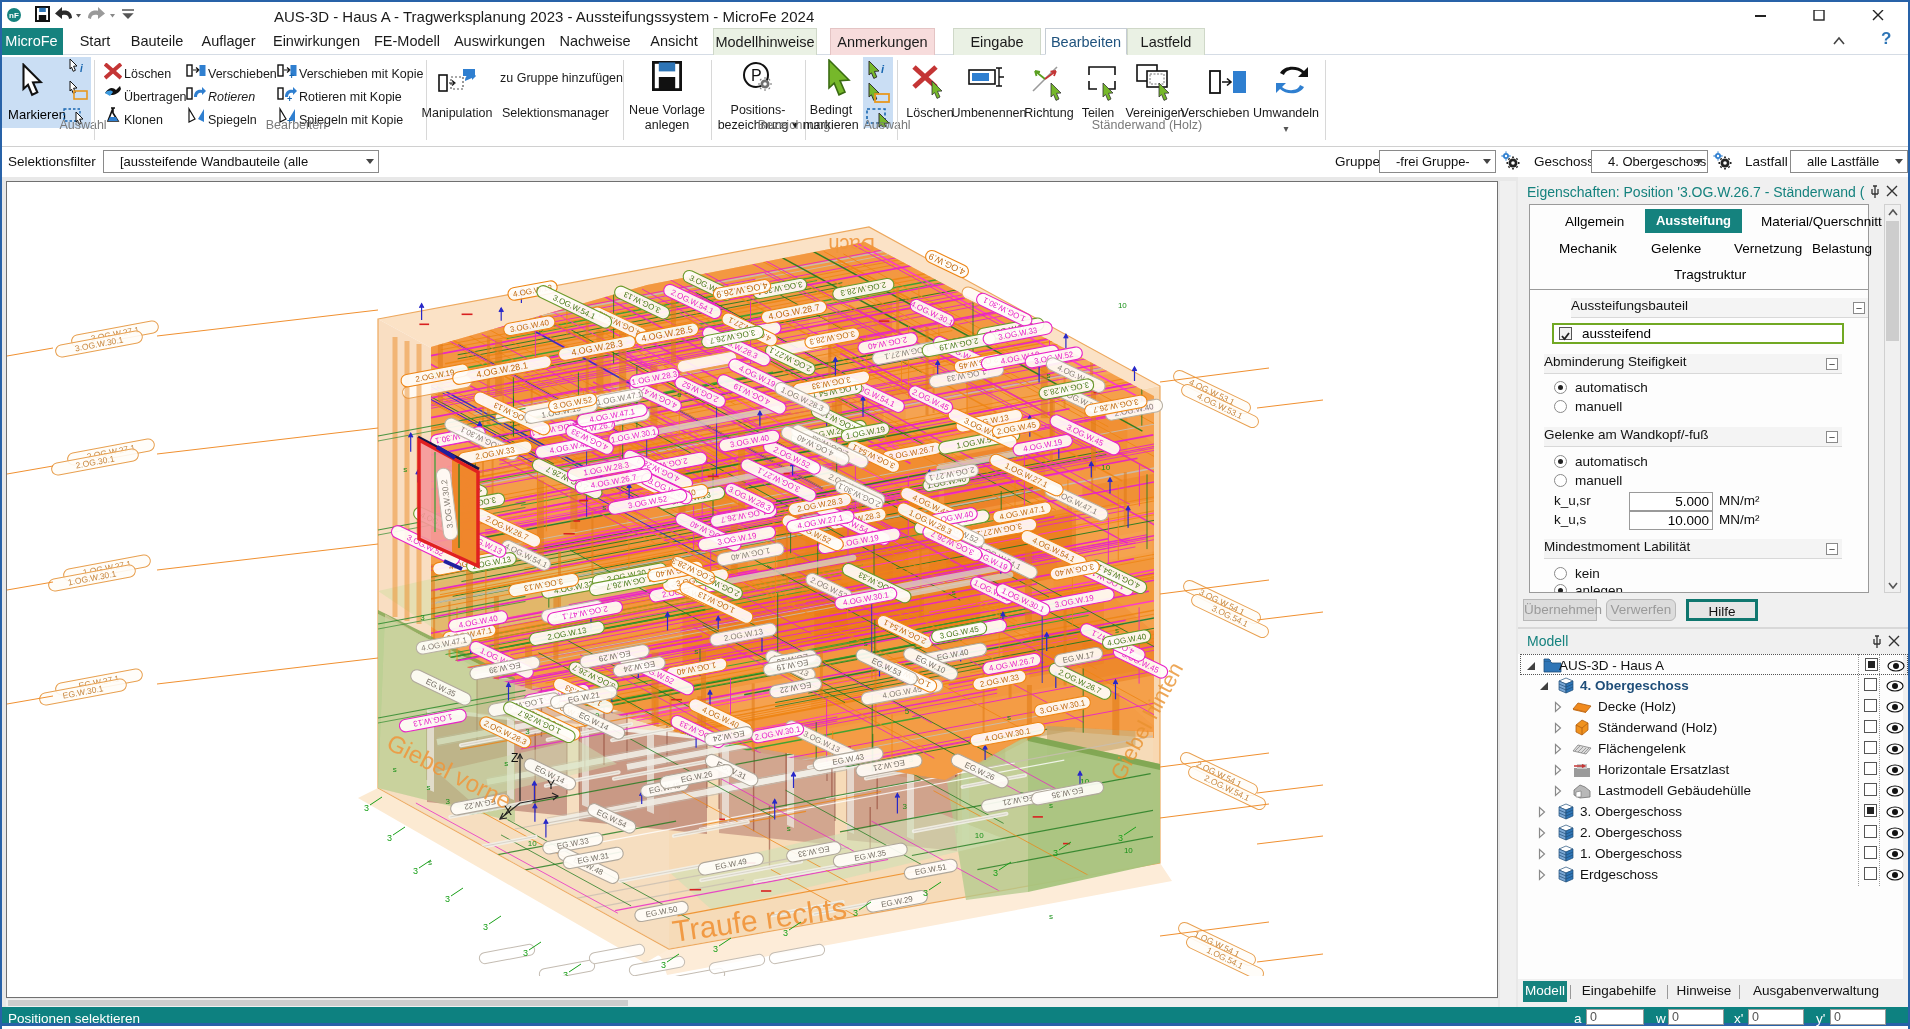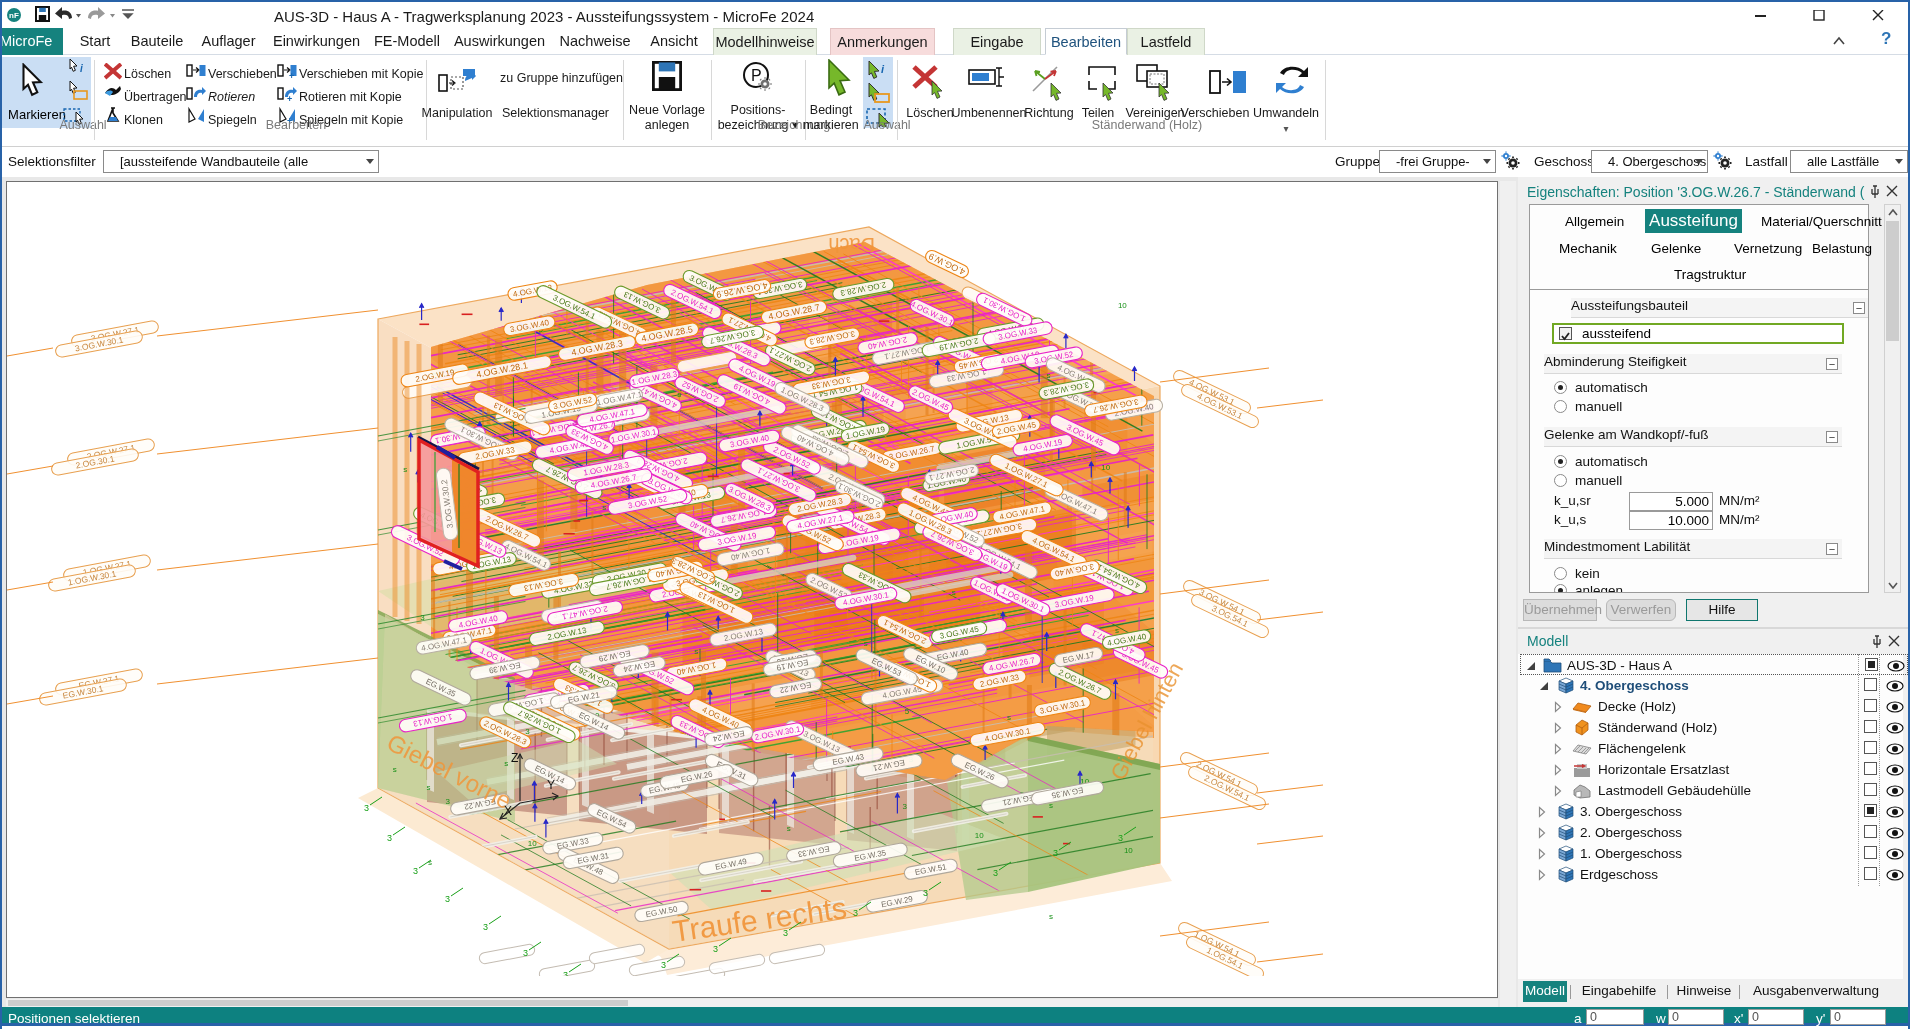--- a/index.html
+++ b/index.html
@@ -7,21 +7,21 @@
 .abs{position:absolute;}
 
 #titlebar{position:absolute;left:0;top:0;width:1910px;height:28px;background:#fff;border-top:2px solid #2862a8;}
 #titlebar .title{position:absolute;left:274px;top:6px;font-size:15px;color:#1a1a1a;}
 
 #menubar{position:absolute;left:0;top:28px;width:1910px;height:27px;background:#fff;border-bottom:1px solid #d5dce5;}
 .mtab{position:absolute;top:0;height:27px;line-height:27px;font-size:14.5px;color:#1a1a1a;text-align:center;}
 .mtab.green{background:#eaf1e4;border:1px solid #cfd8c8;border-bottom:none;}
 .mtab.pink{background:#f7dcdc;border:1px solid #e4c4c4;border-bottom:none;}
 .mtab.sel{background:#fff;border:1px solid #c5ccd4;border-bottom:1px solid #fff;color:#20537e;}
-#microfetab{position:absolute;left:0;top:0;width:63px;height:27px;background:#15827e;color:#fff;line-height:27px;font-size:14.5px;}
+#microfetab{position:absolute;left:0;top:0;width:63px;height:27px;background:#15827e;color:#fff;text-align:center;line-height:27px;font-size:14.5px;}
 
 #ribbon{position:absolute;left:0;top:55px;width:1910px;height:92px;background:#fff;border-bottom:1px solid #d0d0d0;}
 .grouplabel{position:absolute;top:63px;font-size:12.5px;color:#7a7a7a;text-align:center;white-space:nowrap;margin-left:36px;}
 .vsep{position:absolute;top:5px;height:80px;width:1px;background:#d8d8d8;}
 .ribtxt{position:absolute;font-size:12.5px;color:#1a1a1a;white-space:nowrap;}
 .ribtxt2{position:absolute;font-size:12.5px;color:#1a1a1a;text-align:center;white-space:nowrap;line-height:14.5px;}
 #markbtn{position:absolute;left:2px;top:2px;width:89px;height:71px;background:#cadef4;}
 #markbtn .lbl{position:absolute;left:0px;top:50px;width:70px;text-align:center;font-size:13px;}
 #bedingtbox{position:absolute;left:863px;top:2px;width:30px;height:71px;background:#cadef4;}
 
@@ -38,21 +38,21 @@
 
 #rightpanel{position:absolute;left:1518px;top:177px;width:392px;height:830px;background:#f0f0f0;}
 .paneltitle{font-size:14px;color:#15827e;}
 .secthead{position:absolute;left:12px;width:358px;height:20px;background:#f4f4f4;border-bottom:1px solid #d8d8d8;font-size:13.5px;color:#111;}
 .minus{position:absolute;right:4px;top:4px;width:12px;height:12px;border:1px solid #8a8a8a;background:#fff;font-size:11px;line-height:10px;text-align:center;color:#333;}
 .radio{position:absolute;width:13px;height:13px;border:1px solid #8a8a8a;border-radius:50%;background:#fff;}
 .radio.on::after{content:"";position:absolute;left:3px;top:3px;width:5px;height:5px;border-radius:50%;background:#222;}
 .rlbl{position:absolute;font-size:13.5px;color:#111;}
 .numfield{position:absolute;width:84px;height:19px;border:1px solid #9a9a9a;background:#fff;font-size:13.5px;text-align:right;padding-right:3px;line-height:18px;}
 .btn{position:absolute;height:22px;background:#dcdcdc;border:1px solid #b8b8b8;font-size:13.5px;color:#9a9a9a;text-align:center;line-height:20px;}
-.btn.active{background:#e6e6e6;border:1px solid #0f766e;color:#111;}
+.btn.active{background:#e6e6e6;border:3px solid #0f766e;color:#111;}
 
 .trow{position:absolute;left:2px;width:382px;height:21px;font-size:13.5px;color:#111;line-height:21px;}
 .checkbox{position:absolute;width:13px;height:13px;border:1px solid #555;background:#fff;}
 .checkbox.fill::after{content:"";position:absolute;left:2px;top:2px;width:7px;height:7px;background:#222;}
 
 .btab{position:absolute;top:0;height:21px;font-size:13.5px;line-height:20px;text-align:center;color:#111;}
 .btab.sel{background:#15827e;color:#fff;}
 
 #statusbar{position:absolute;left:0;top:1007px;width:1910px;height:19px;background:#0d8180;border-bottom:3px solid #2862a8;color:#fff;font-size:13.5px;line-height:19px;}
 .coordlbl{position:absolute;top:2px;color:#fff;font-size:13.5px;}
@@ -2477,21 +2477,21 @@
 
   <div class="abs paneltitle" style="left:9px;top:7px;width:338px;white-space:nowrap;overflow:hidden;">Eigenschaften: Position '3.OG.W.26.7 - Ständerwand (...</div>
   <svg class="abs" style="left:350px;top:8px" width="14" height="14" viewBox="0 0 14 14">
       <path d="M 5 1 L 9 1 M 7 1 L 7 9 M 4 9 L 10 9 M 4 4 L 4 9 M 10 4 L 10 9 M 7 9 L 7 13" stroke="#333" stroke-width="1.3" fill="none"></path>
     </svg>
   <svg class="abs" style="left:368px;top:8px" width="12" height="12" viewBox="0 0 12 12">
       <path d="M 1 1 L 11 11 M 11 1 L 1 11" stroke="#333" stroke-width="1.4"></path>
     </svg>
   <div class="abs" style="left:11px;top:27px;width:340px;height:86px;background:#fdfdfd;border:1px solid #9a9a9a;">
     <div class="abs" style="left:35px;top:9px;font-size:13.5px;">Allgemein</div>
-    <div class="abs" style="left:115px;top:4px;width:97px;height:24px;background:#15827e;color:#fff;font-weight:normal;font-size:17px;text-align:center;line-height:24px;">Aussteifung</div>
+    <div class="abs" style="left:115px;top:4px;width:97px;height:24px;background:#15827e;color:#fff;font-weight:bold;font-size:13px;text-align:center;line-height:24px;">Aussteifung</div>
     <div class="abs" style="left:231px;top:9px;font-size:13.5px;">Material/Querschnitt</div>
     <div class="abs" style="left:29px;top:36px;font-size:13.5px;">Mechanik</div>
     <div class="abs" style="left:121px;top:36px;font-size:13.5px;">Gelenke</div>
     <div class="abs" style="left:204px;top:36px;font-size:13.5px;">Vernetzung</div>
     <div class="abs" style="left:282px;top:36px;font-size:13.5px;">Belastung</div>
     <div class="abs" style="left:144px;top:62px;font-size:13.5px;">Tragstruktur</div>
   </div>
   <div class="abs" style="left:11px;top:113px;width:340px;height:303px;background:#fdfdfd;border-left:1px solid #9a9a9a;border-right:1px solid #9a9a9a;border-bottom:1px solid #9a9a9a;overflow:hidden;">
     <div class="secthead" style="left:14px;top:8px;width:298px;margin-left:27px;">Aussteifungsbauteil<div class="minus">−</div></div>
     <div class="abs" style="left:22px;top:33px;width:292px;height:21px;border:2px solid #71a823;background:#fff;">
@@ -2551,21 +2551,21 @@
     <div class="abs" style="left:361px;top:0;width:1px;height:232px;border-left:1px dotted #999;"></div>
 
     <div class="trow" style="top:0px;border:1px dotted #555;width:388px;">
       <svg class="abs" style="left:6px;top:7px" width="9" height="9" viewBox="0 0 9 9">
           <path d="M 8 0 L 8 8 L 0 8 Z" fill="#404040"></path>
         </svg>
       <svg class="abs" style="left:22px;top:3px" width="19" height="15" viewBox="0 0 19 15">
           <path d="M 1 3 L 7 3 L 9 5 L 18 5 L 18 14 L 1 14 Z" fill="#2e75b6" stroke="#1f4e79" stroke-width="0.8"></path>
           <path d="M 1 3 L 1 1 L 6 1 L 8 3" fill="#2e75b6" stroke="#1f4e79" stroke-width="0.8"></path>
         </svg>
-      <span class="abs" style="left:46px;">AUS-3D - Haus A</span>
+      <span class="abs" style="left:38px;">AUS-3D - Haus A</span>
       <div class="checkbox fill" style="left:344px;top:3px;"></div>
       <svg class="abs" style="left:366px;top:5px" width="18" height="12" viewBox="0 0 18 12">
           <ellipse cx="9" cy="6" rx="8" ry="5" fill="none" stroke="#111" stroke-width="1.2"></ellipse>
           <circle cx="9" cy="6" r="3" fill="#111"></circle>
         </svg>
     </div>
 
     <div class="trow" style="top:21px;">
       <svg class="abs" style="left:20px;top:7px" width="9" height="9" viewBox="0 0 9 9">
           <path d="M 8 0 L 8 8 L 0 8 Z" fill="#404040"></path>

